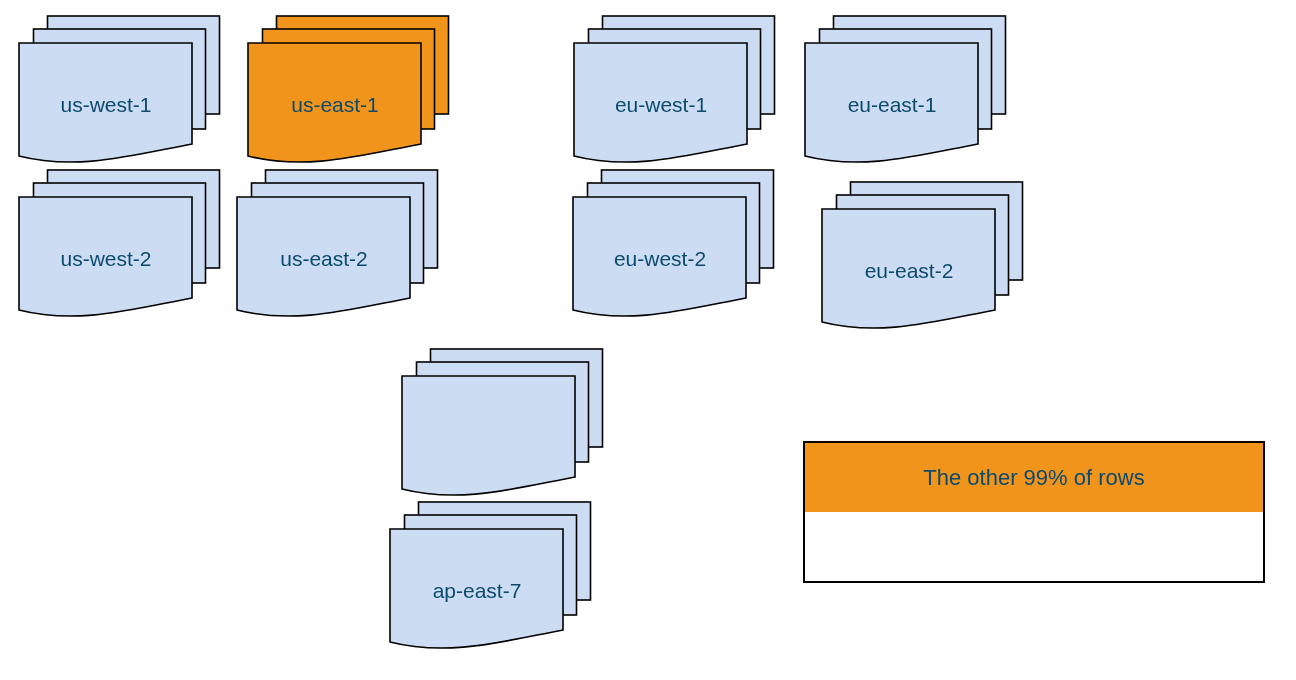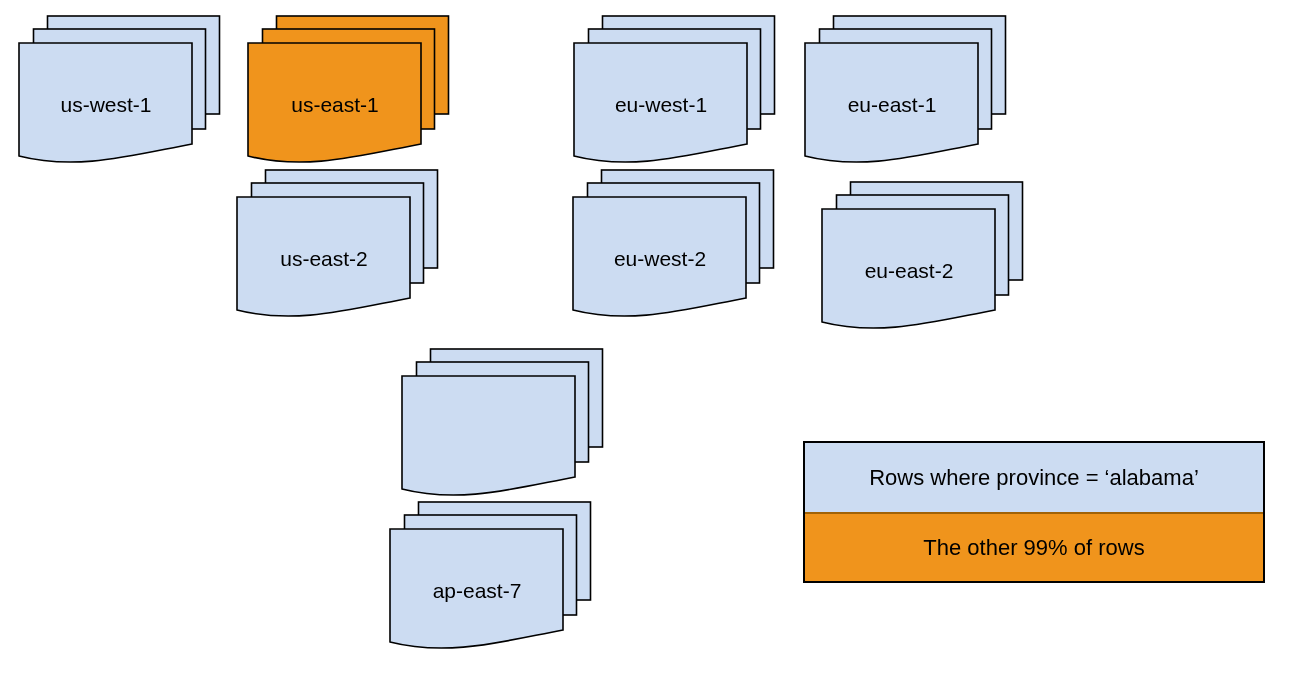--- a/index.html
+++ b/index.html
@@ -1,21 +1,21 @@
 <!DOCTYPE html>
 <html><head>
 <meta charset="utf-8">
 <style>
   html,body{margin:0;padding:0;background:#fff;}
   #canvas{
     position:relative;
     width:1296px;height:680px;
     background:#ffffff;
     font-family:"Liberation Sans", sans-serif;
-    color:#000000;
+    color:#0c4a6e;
     overflow:hidden;
   }
   .stack{position:absolute;width:232px;height:172px;}
   .stack svg{position:absolute;left:0;top:0;display:block;}
   .stack .shape{stroke:#000;stroke-width:1.6;}
   .stack-label{
     position:absolute;left:1px;top:78px;width:174px;height:24px;
     text-align:center;font-size:21px;line-height:24px;
     white-space:nowrap;
   }
@@ -63,20 +63,28 @@
 
   <div class="stack" style="left:804px;top:15px;text-decoration:underline;">
     <svg width="232" height="172" viewBox="0 0 232 172">
       <rect class="shape" x="29.5" y="1" width="172" height="98" style="fill: rgb(204, 220, 242);"></rect>
       <rect class="shape" x="15.5" y="14" width="172" height="100" style="fill: rgb(204, 220, 242);"></rect>
       <path class="shape" d="M1,28 L174,28 L174,129 C 115,140 60,156 1,141 Z" style="fill: rgb(204, 220, 242);"></path>
     </svg>
     <div class="stack-label">eu-east-1</div>
   </div>
 
+  <div class="stack" style="left:18px;top:169px;">
+    <svg width="232" height="172" viewBox="0 0 232 172">
+      <rect class="shape" x="29.5" y="1" width="172" height="98" style="fill: rgb(204, 220, 242);"></rect>
+      <rect class="shape" x="15.5" y="14" width="172" height="100" style="fill: rgb(204, 220, 242);"></rect>
+      <path class="shape" d="M1,28 L174,28 L174,129 C 115,140 60,156 1,141 Z" style="fill: rgb(204, 220, 242);"></path>
+    </svg>
+    <div class="stack-label">us-west-2</div>
+  </div>
 
   <div class="stack" style="left:236px;top:169px;padding-left:13px;">
     <svg width="232" height="172" viewBox="0 0 232 172">
       <rect class="shape" x="29.5" y="1" width="172" height="98" style="fill: rgb(204, 220, 242);"></rect>
       <rect class="shape" x="15.5" y="14" width="172" height="100" style="fill: rgb(204, 220, 242);"></rect>
       <path class="shape" d="M1,28 L174,28 L174,129 C 115,140 60,156 1,141 Z" style="fill: rgb(204, 220, 242);"></path>
     </svg>
     <div class="stack-label">us-east-2</div>
   </div>
 
@@ -109,21 +117,18 @@
   <div class="stack" style="left:389px;top:501px;">
     <svg width="232" height="172" viewBox="0 0 232 172">
       <rect class="shape" x="29.5" y="1" width="172" height="98" style="fill: rgb(204, 220, 242);"></rect>
       <rect class="shape" x="15.5" y="14" width="172" height="100" style="fill: rgb(204, 220, 242);"></rect>
       <path class="shape" d="M1,28 L174,28 L174,129 C 115,140 60,156 1,141 Z" style="fill: rgb(204, 220, 242);"></path>
     </svg>
     <div class="stack-label">ap-east-7</div>
   </div>
 
   <div id="legend">
-    <div class="legend-row" style="background-color: rgb(204, 220, 242);">
-      <span>Rows where province = ‘alabama’</span>
-    </div>
     <div class="legend-row" style="background-color: rgb(240, 148, 28);">
       <span>The other 99% of rows</span>
     </div>
   </div>
 
 </div>
 
 </body></html>

